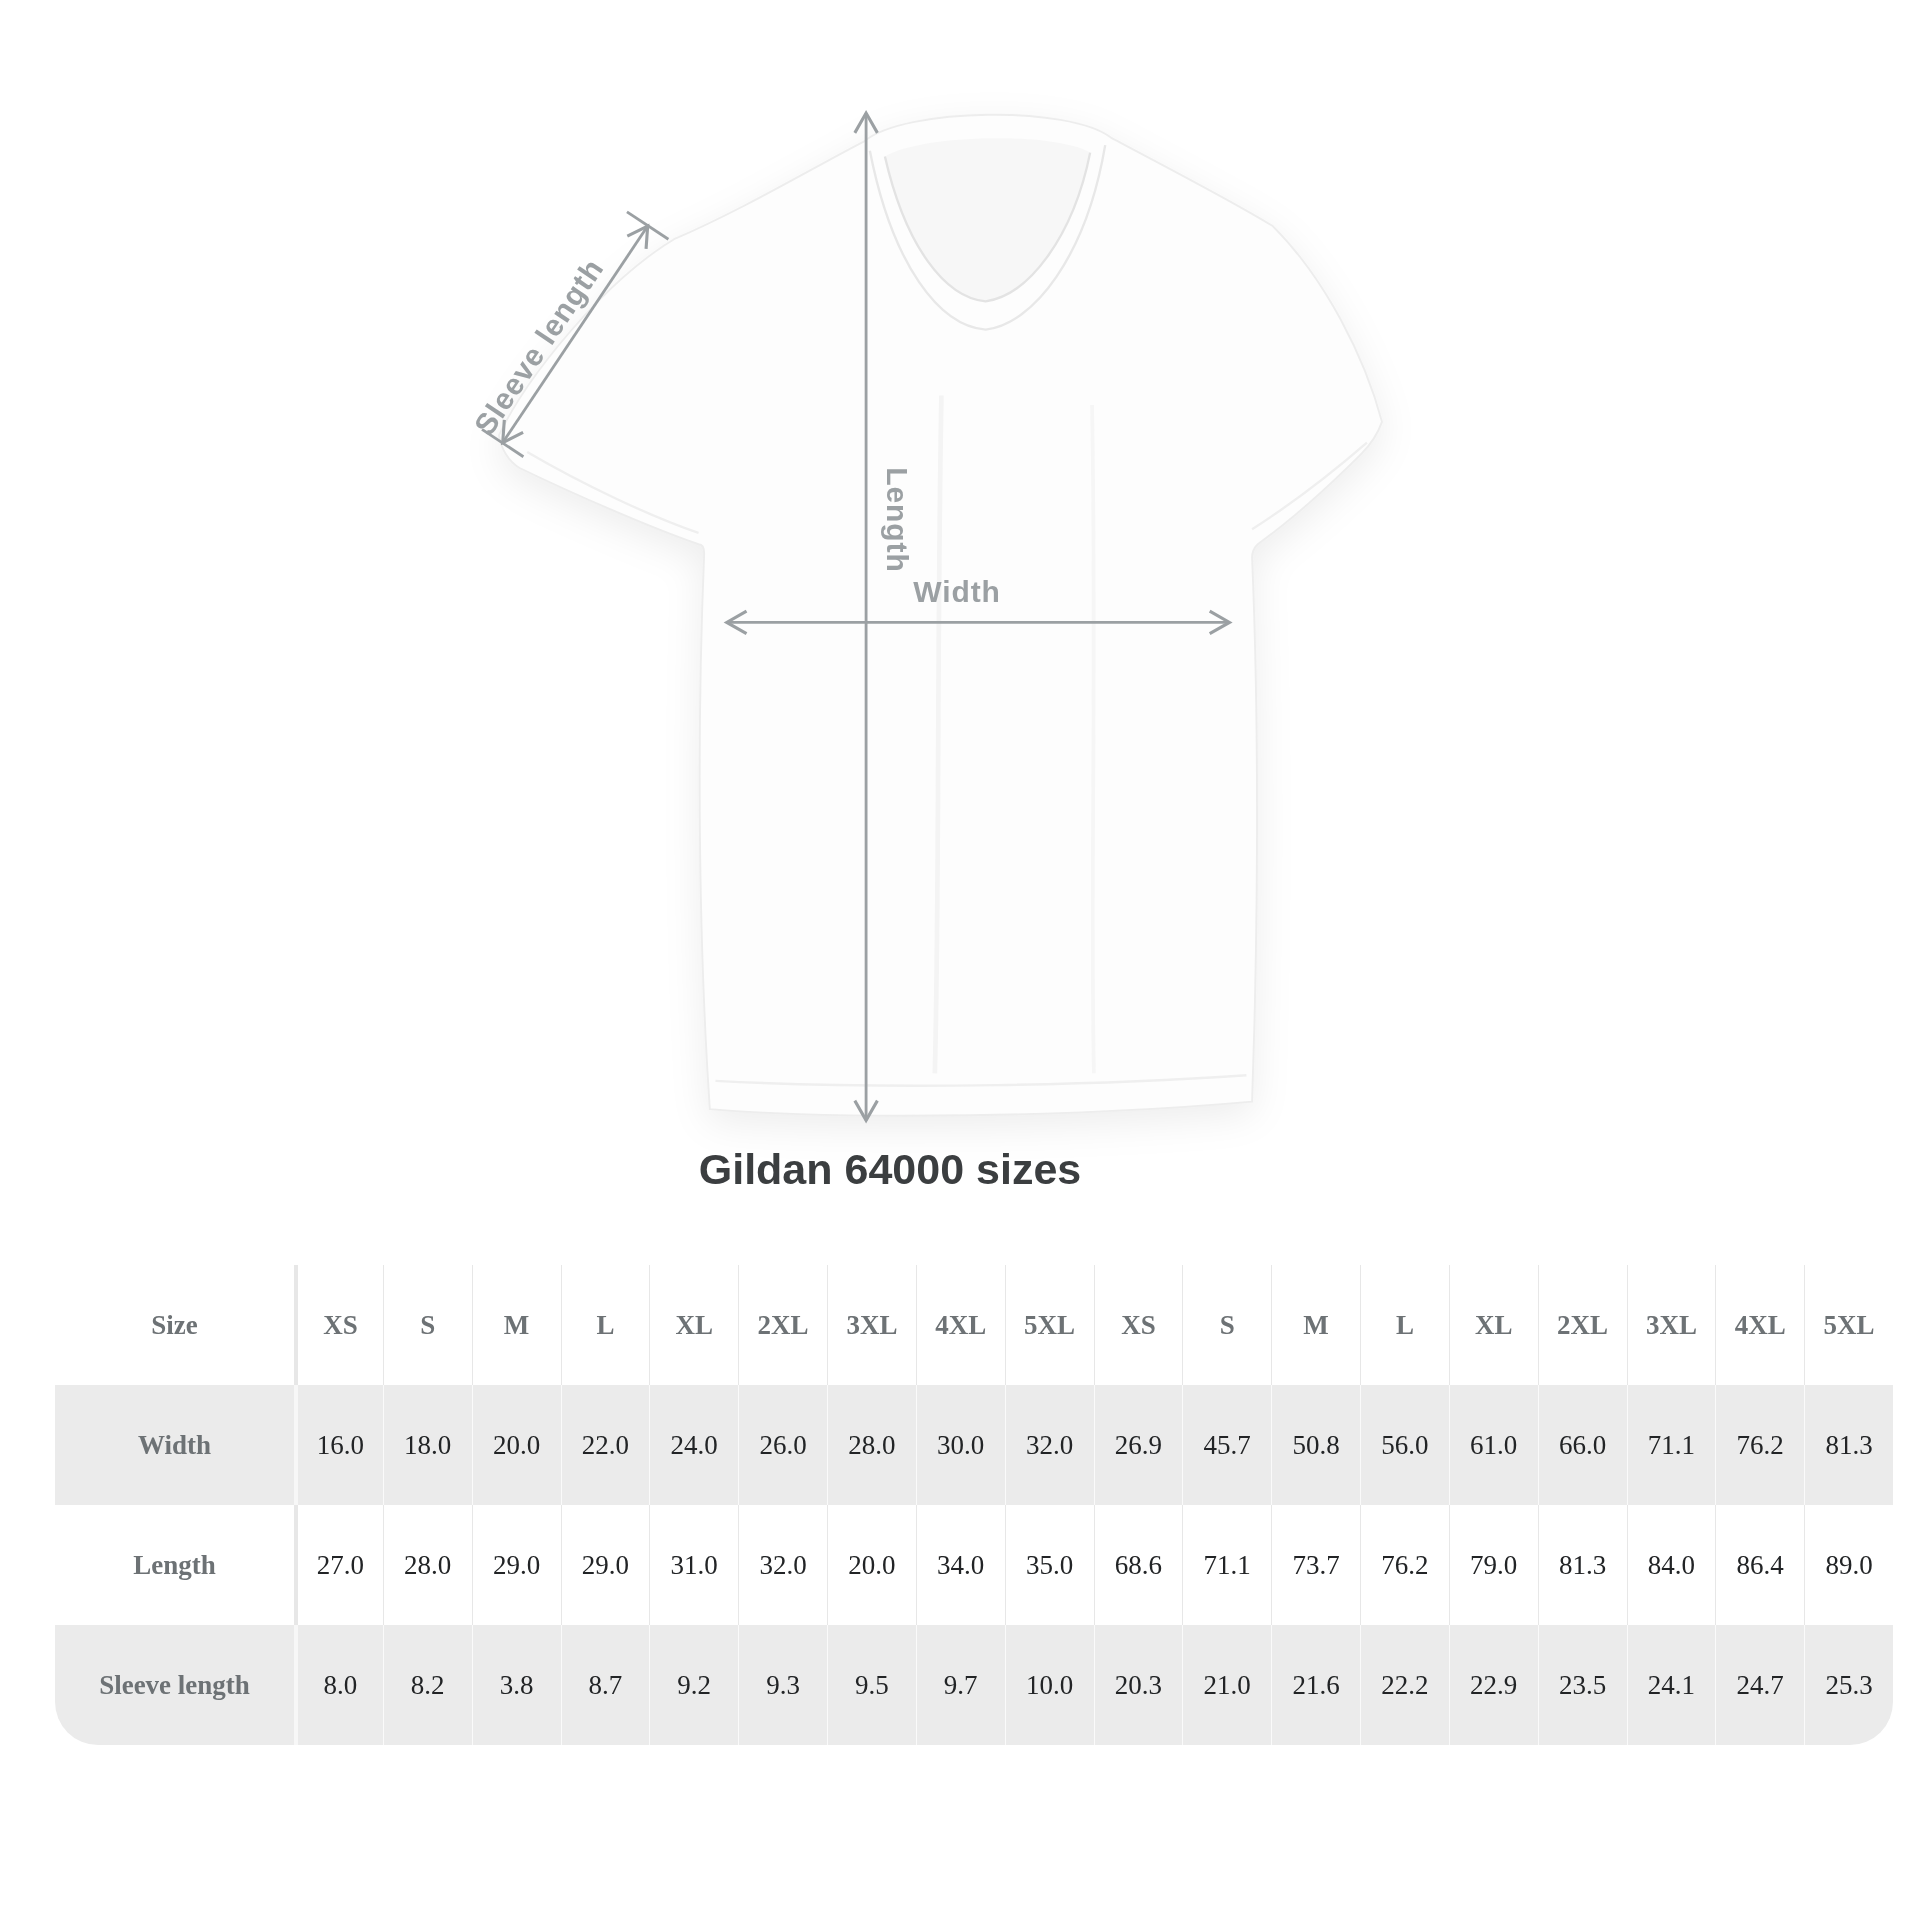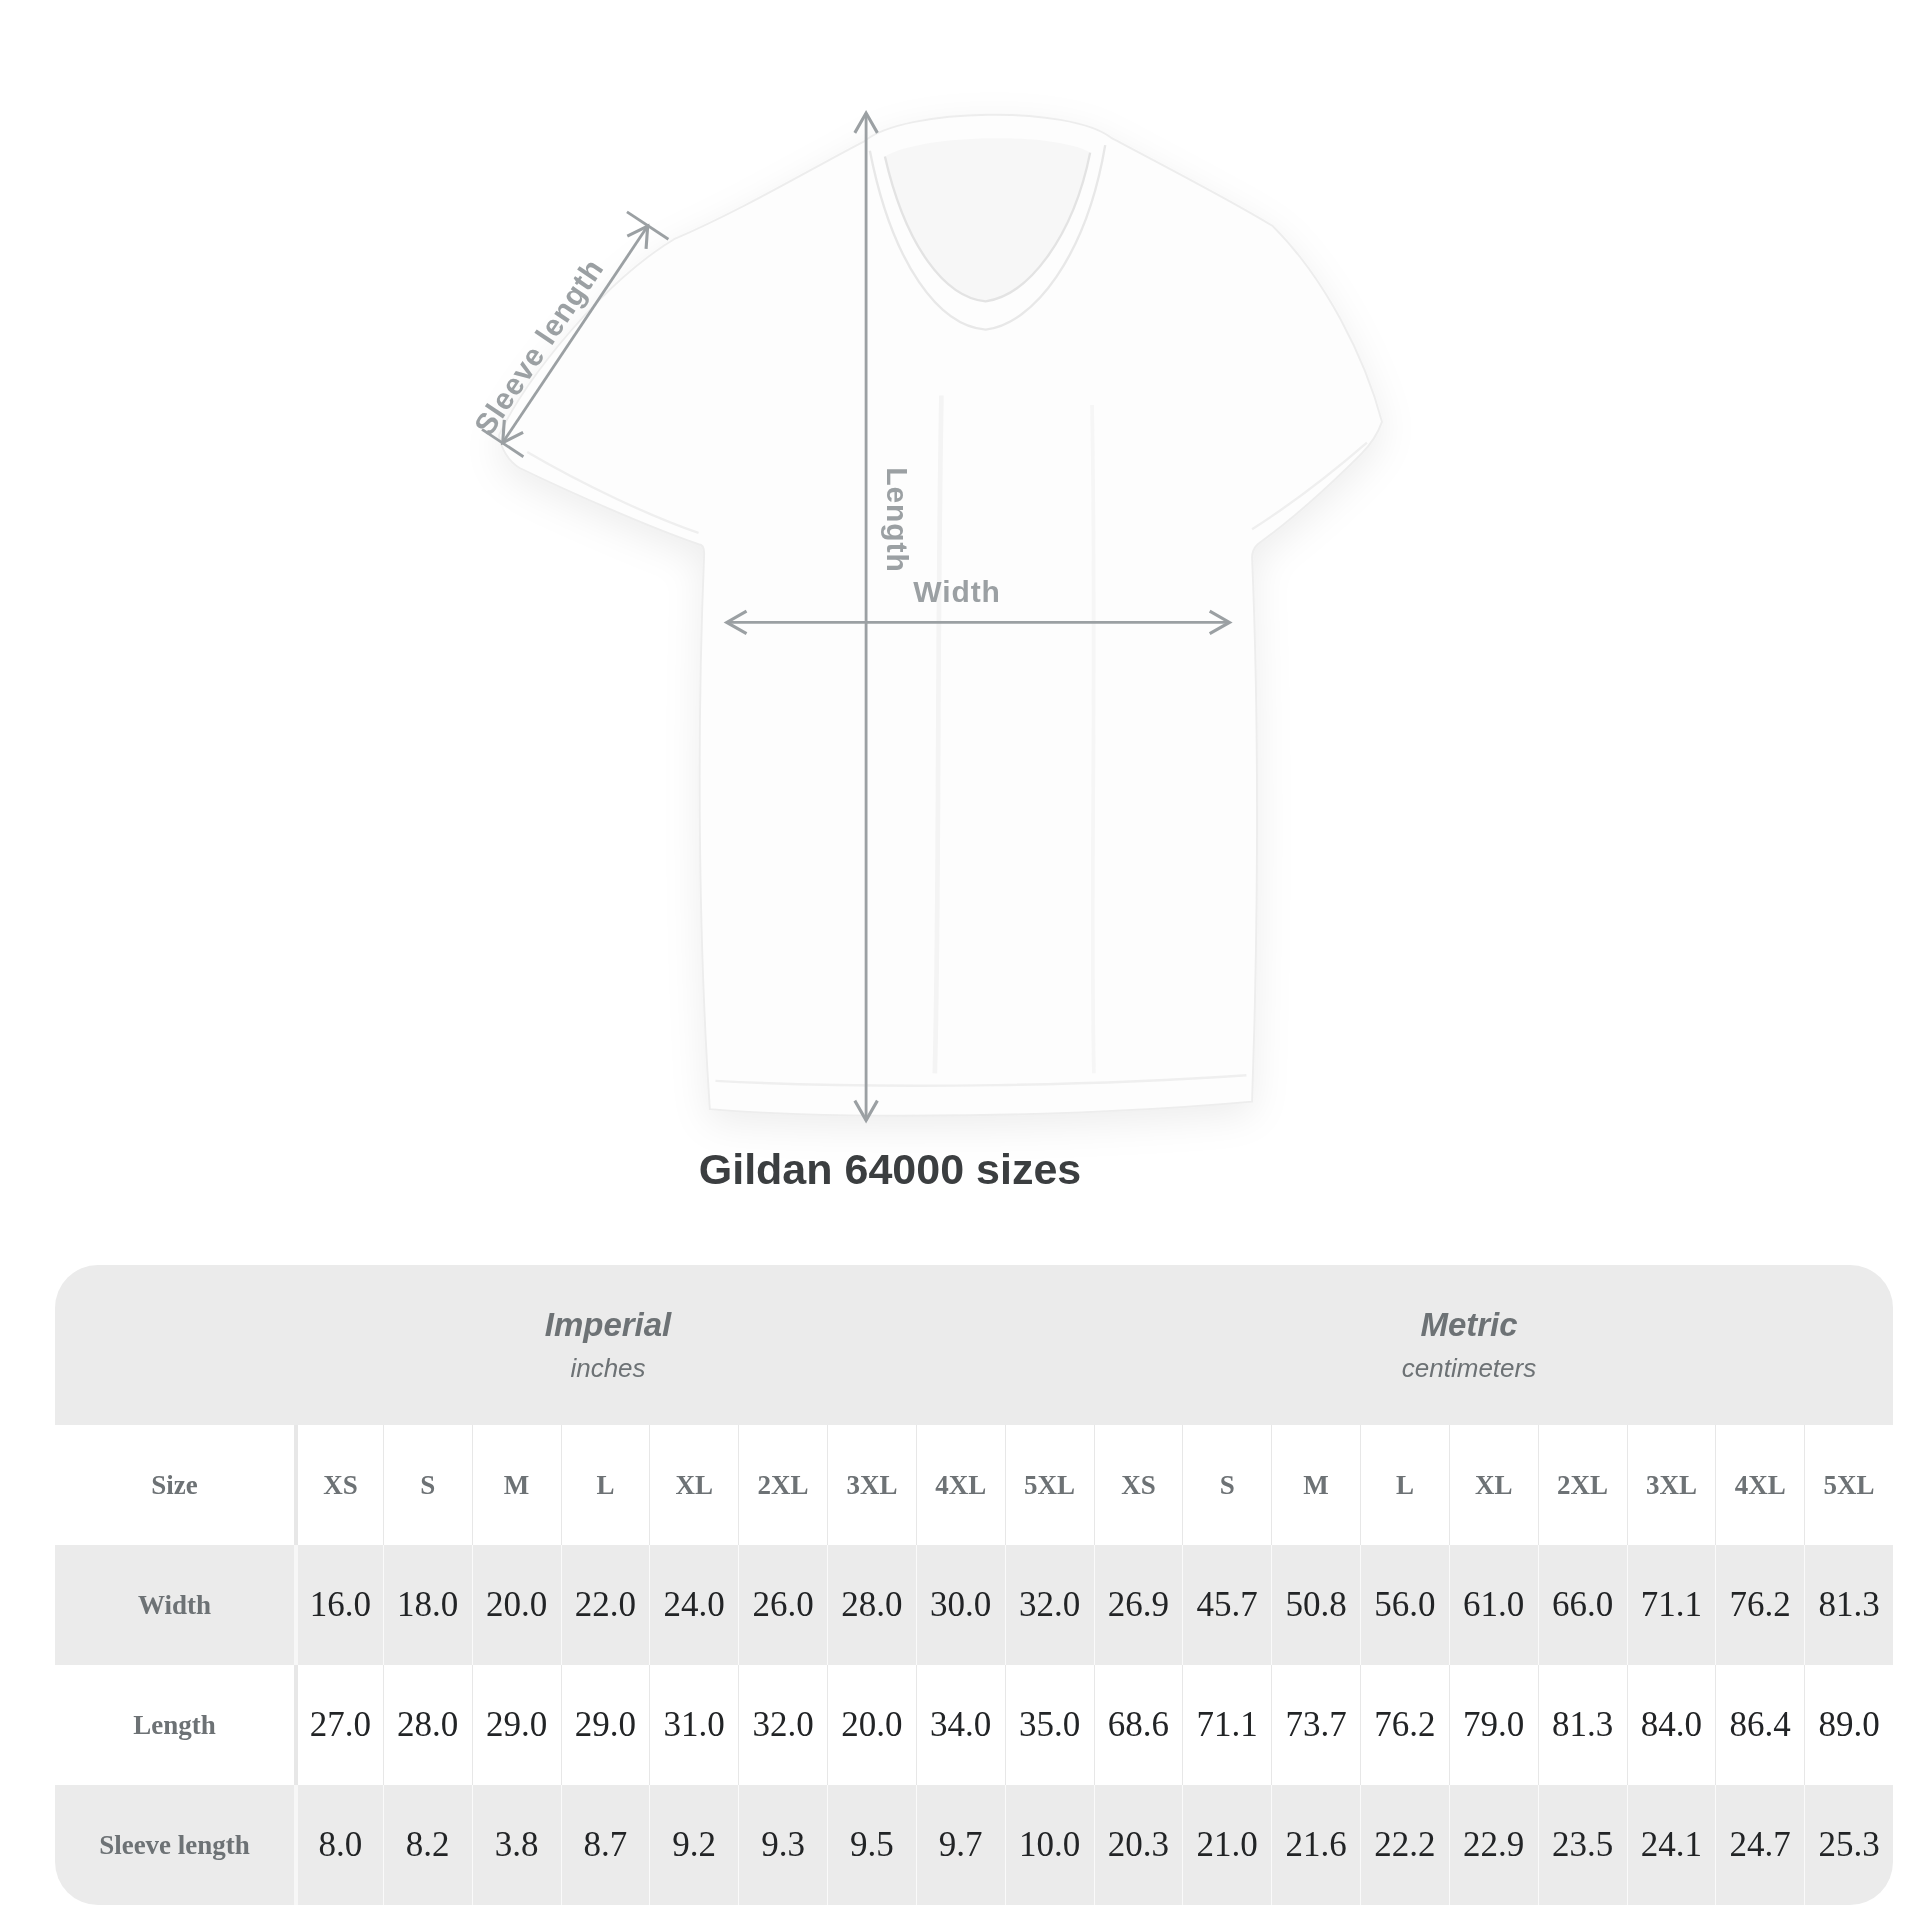--- a/index.html
+++ b/index.html
@@ -49,21 +49,21 @@
     display:grid; grid-template-columns:239px repeat(18,1fr); height:120px;font-family:Liberation Serif, serif;
   }
   .row-white { background:#ffffff; }
   .row-gray  { background:var(--band-gray,#ebebeb); }
   .cell { display:flex; align-items:center; justify-content:center; }
   .row-white .sep       { border-left:1.9px solid var(--sep-light,#e7e7e7); }
   .row-white .sep-thick { border-left:4.7px solid var(--sep-light,#e7e7e7); }
   .row-gray  .sep       { border-left:1.9px solid #fafafa; }
   .row-gray  .sep-thick { border-left:4.7px solid #f7f7f7; }
   .lbl, .hdr { font-weight:bold; font-size:27px; color:var(--head-text,#6d7275); }
-  .val { font-size:35px; color:var(--val-text,#222426); }
+  .val { font-size:27px; color:var(--val-text,#222426); }
 </style>
 </head>
 <body>
 
 <div class="page">
 
   <div class="figure">
     <svg width="1928" height="1177" viewBox="0 0 2048 1250">
       <defs>
         <marker id="ah" markerWidth="14" markerHeight="12" refX="9" refY="5" orient="auto-start-reverse" markerUnits="strokeWidth">
@@ -108,30 +108,20 @@
     </svg>
 
     <div class="dim-label sleeve">Sleeve length</div>
     <div class="dim-label length">Length</div>
     <div class="dim-label width">Width</div>
   </div>
 
   <div class="chart-title">Gildan 64000 sizes</div>
 
   <div class="size-table">
-    <div class="t-header">
-      <div class="unit-block imperial">
-        <div class="unit-name">Imperial</div>
-        <div class="unit-sub">inches</div>
-      </div>
-      <div class="unit-block metric">
-        <div class="unit-name">Metric</div>
-        <div class="unit-sub">centimeters</div>
-      </div>
-    </div>
     <div id="t-body">
         <div class="t-row row-white">
           <div class="cell lbl">Size</div>
           <div class="cell hdr sep-thick">XS</div>
           <div class="cell hdr sep">S</div>
           <div class="cell hdr sep">M</div>
           <div class="cell hdr sep">L</div>
           <div class="cell hdr sep">XL</div>
           <div class="cell hdr sep">2XL</div>
           <div class="cell hdr sep">3XL</div>

